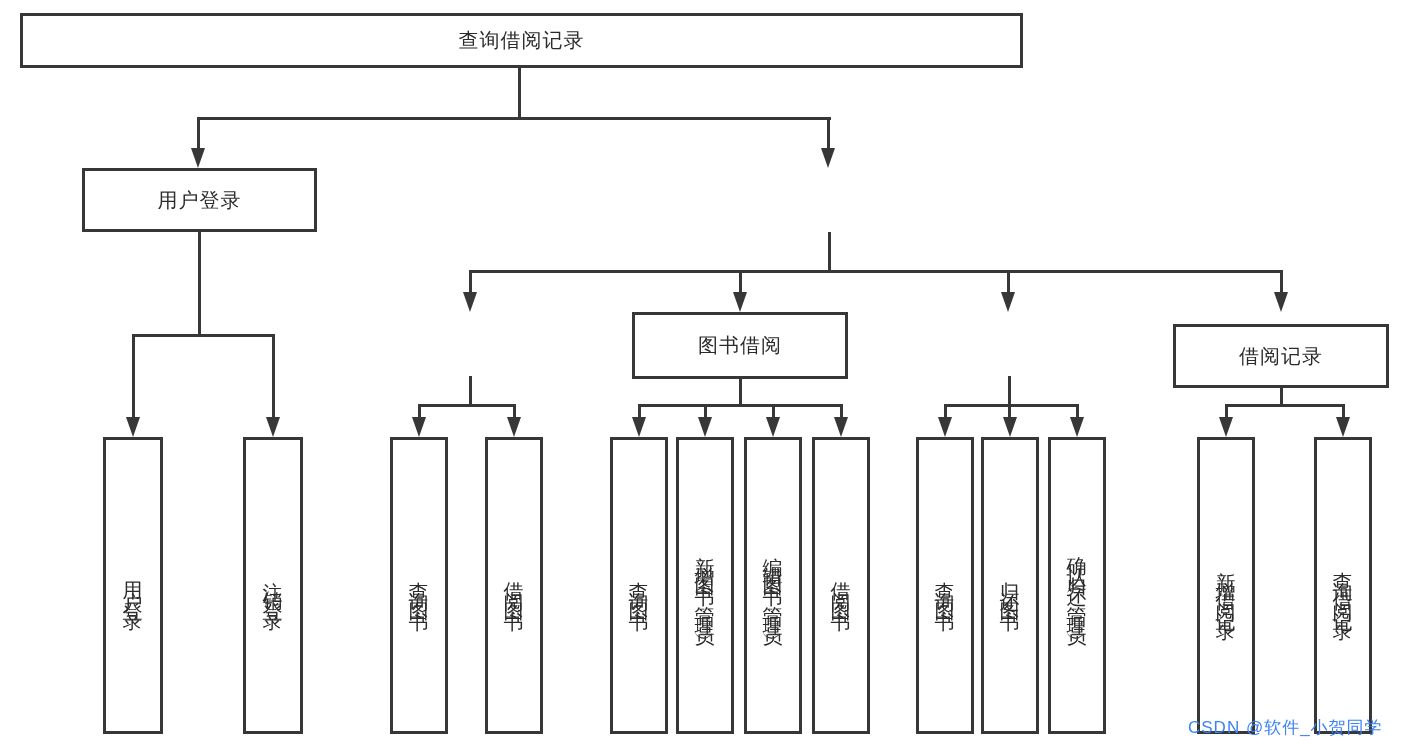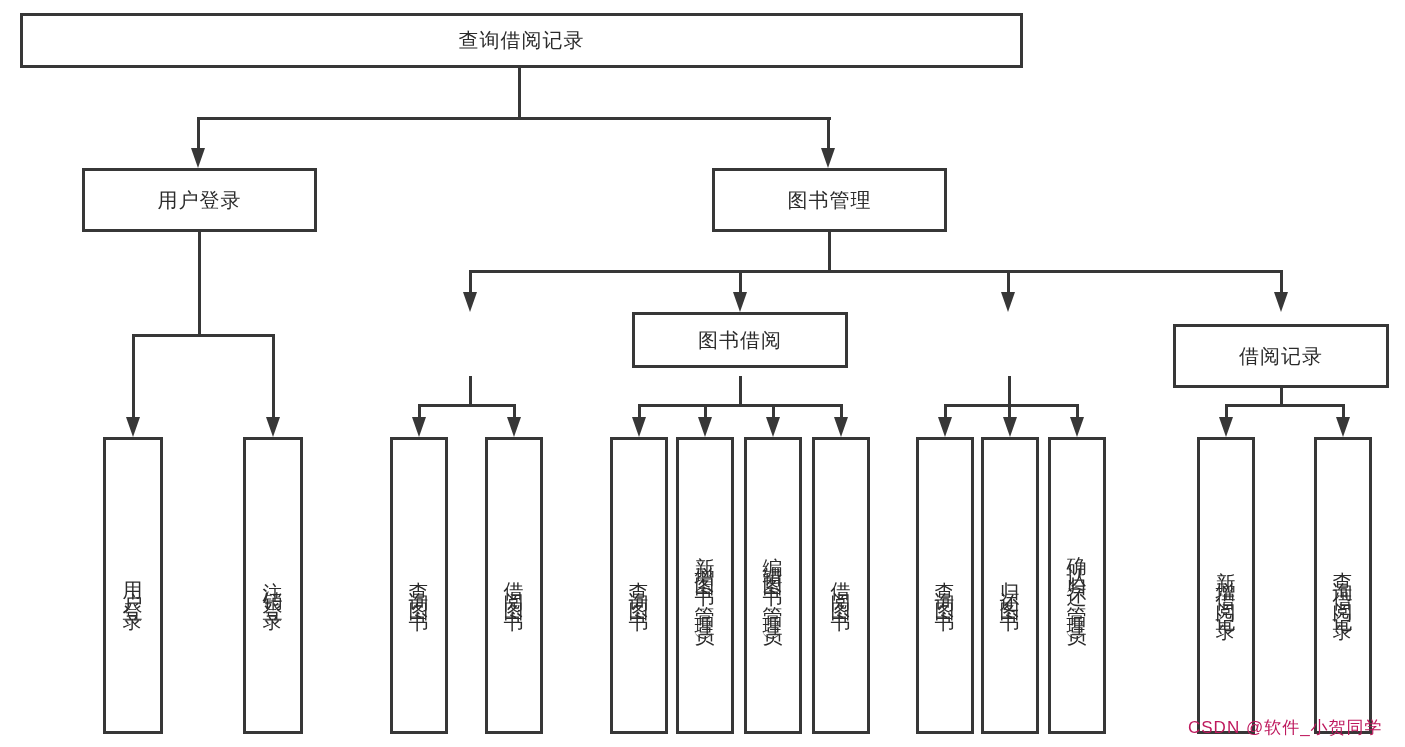--- a/index.html
+++ b/index.html
@@ -53,21 +53,21 @@
     border-left: 7px solid transparent;
     border-right: 7px solid transparent;
     border-top: 20px solid #373737;
     z-index: 1;
   }
   .wm {
     position: absolute;
     left: 1188px;
     top: 716px;
     font-size: 17px;
-    color: #be185d;
+    color: #3b82f6;
     letter-spacing: 1px;
     z-index: 5;
     white-space: nowrap;
   }
 </style>
 </head>
 <body>
 
 <div class="canvas">
 
@@ -78,43 +78,40 @@
   <div class="vl" style="left:518px;top:68px;height:49px"></div>
   <div class="hl" style="left:197px;top:117px;width:634px"></div>
   <div class="vl" style="left:197px;top:117px;height:31px"></div>
   <div class="arr" style="left:191px;top:148px"></div>
   <div class="vl" style="left:827px;top:117px;height:31px"></div>
   <div class="arr" style="left:821px;top:148px"></div>
 
   <div class="node" style="left:82px;top:168px;width:235px;height:64px">
     <span>用户登录</span>
   </div>
-  <div class="node" style="left:712px;top:168px;width:235px;height:64px">
-    <span>图书管理</span>
-  </div>
 
   <div class="vl" style="left:198px;top:232px;height:103px"></div>
   <div class="hl" style="left:132px;top:334px;width:143px"></div>
   <div class="vl" style="left:132px;top:334px;height:83px"></div>
   <div class="arr" style="left:126px;top:417px"></div>
   <div class="vl" style="left:272px;top:334px;height:83px"></div>
   <div class="arr" style="left:266px;top:417px"></div>
 
   <div class="vl" style="left:828px;top:232px;height:40px"></div>
   <div class="hl" style="left:469px;top:270px;width:813px"></div>
   <div class="vl" style="left:469px;top:270px;height:22px"></div>
   <div class="arr" style="left:463px;top:292px"></div>
   <div class="vl" style="left:739px;top:270px;height:22px"></div>
   <div class="arr" style="left:733px;top:292px"></div>
   <div class="vl" style="left:1007px;top:270px;height:22px"></div>
   <div class="arr" style="left:1001px;top:292px"></div>
   <div class="vl" style="left:1280px;top:270px;height:22px"></div>
   <div class="arr" style="left:1274px;top:292px"></div>
 
-  <div class="node" style="left:632px;top:312px;width:216px;height:56px">
+  <div class="node" style="left:632px;top:312px;width:216px;height:67px">
     <span>图书借阅</span>
   </div>
   <div class="node" style="left:1173px;top:324px;width:216px;height:64px">
     <span>借阅记录</span>
   </div>
 
   <div class="vl" style="left:469px;top:376px;height:31px"></div>
   <div class="hl" style="left:418px;top:404px;width:98px"></div>
   <div class="vl" style="left:418px;top:404px;height:13px"></div>
   <div class="arr" style="left:412px;top:417px"></div>

